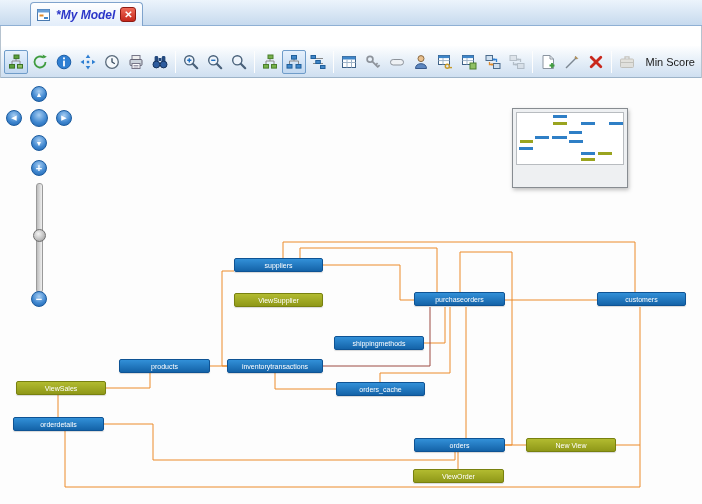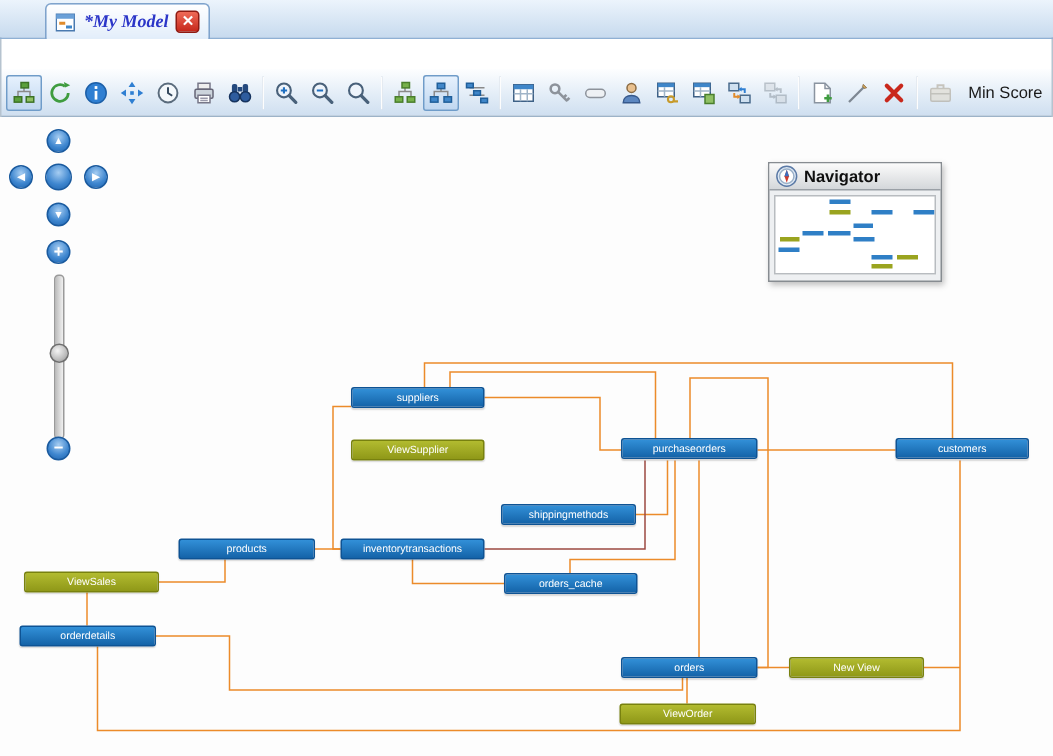--- a/index.html
+++ b/index.html
@@ -17,21 +17,20 @@
     background:linear-gradient(#ecf4fc,#c7daee);
     border-bottom:1px solid #8fb0d4;
   }
   .tab {
     position:absolute; left:30px; top:2px; height:24px;
     background:linear-gradient(#ffffff,#e2edfa);
     border:1px solid #7fa3cc; border-bottom:none;
     border-radius:4px 4px 0 0;
     display:flex; align-items:center; gap:5px; padding:0 6px;
     cursor:default;
-    font-family:Liberation Serif, serif;
   }
   .tab-title { color:#2b35c8; font-style:italic; font-weight:bold; font-size:12px; white-space:nowrap; }
   .tab-close {
     width:16px; height:15px; border-radius:3px;
     background:linear-gradient(#ef6a57,#c5271b);
     border:1px solid #8e1a12;
     color:#fff; font-size:10px; font-weight:bold; line-height:1;
     display:flex; align-items:center; justify-content:center; cursor:pointer;
   }
 
@@ -361,29 +360,20 @@
     <div class="pan" style="left:6px;top:32px">◀</div>
     <div class="pan big" style="left:30px;top:31px"></div>
     <div class="pan" style="left:56px;top:32px">▶</div>
     <div class="pan" style="left:31px;top:57px">▼</div>
     <div class="pan sym" style="left:31px;top:82px">+</div>
     <div class="slider-track"></div>
     <div class="slider-thumb"></div>
     <div class="pan sym" style="left:31px;top:213px">−</div>
 
     <div class="navigator">
-      <div class="nav-header">
-        <svg width="15" height="15">
-            <circle cx="7.5" cy="7.5" r="6.6" fill="#dfe9f4" stroke="#5b7aa6"></circle>
-            <circle cx="7.5" cy="7.5" r="4.8" fill="#fff" stroke="#9ab0c8"></circle>
-            <path d="M7.5 3.2L9 7.5l-1.5 4.3L6 7.5z" fill="#cc3b2f"></path>
-            <path d="M7.5 3.2L6 7.5h3z" fill="#3b6fc0"></path>
-          </svg>
-        <span class="nav-title">Navigator</span>
-      </div>
       <div class="nav-body">
         <div id="minimap">
             <div class="mini table" style="left: 34.1px; top: 0px; width: 13.8px;"></div>
             <div class="mini view" style="left: 34.1px; top: 7.1px; width: 13.8px;"></div>
             <div class="mini table" style="left: 62px; top: 6.9px; width: 14.1px;"></div>
             <div class="mini table" style="left: 90.2px; top: 6.9px; width: 13.8px;"></div>
             <div class="mini table" style="left: 49.6px; top: 15.9px; width: 13.9px;"></div>
             <div class="mini table" style="left: 33.1px; top: 20.6px; width: 14.8px;"></div>
             <div class="mini table" style="left: 16.4px; top: 20.6px; width: 14.1px;"></div>
             <div class="mini table" style="left: 49.9px; top: 25.3px; width: 13.8px;"></div>

